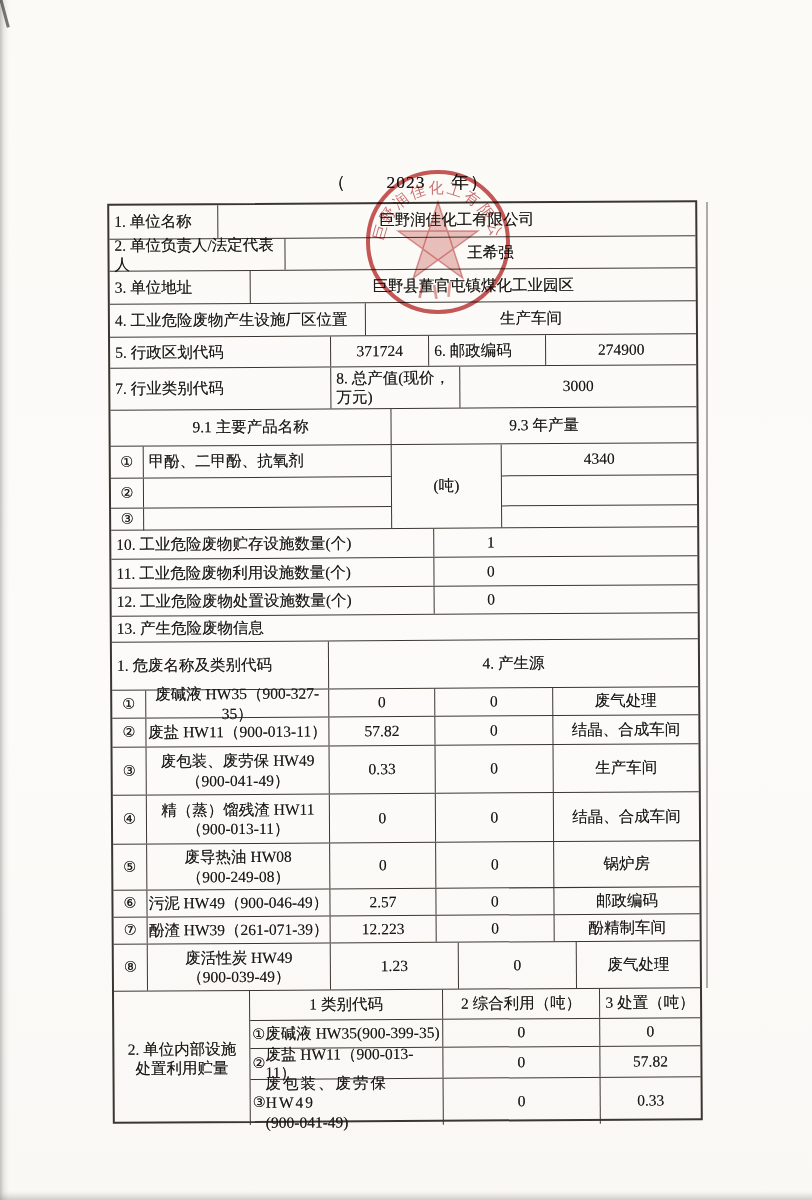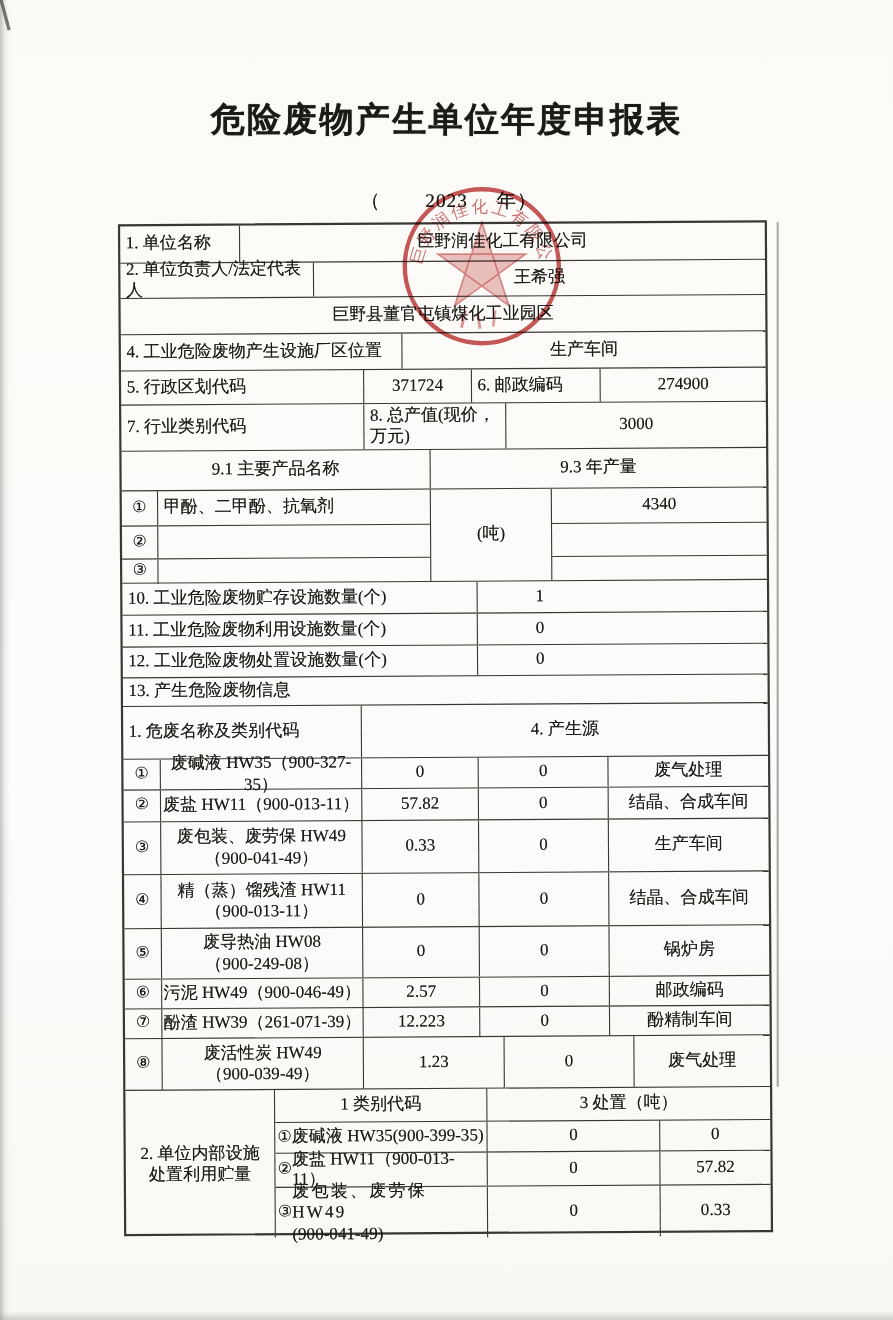--- a/index.html
+++ b/index.html
@@ -45,41 +45,41 @@
   .spread{letter-spacing:2px;}
 </style>
 </head>
 <body>
 
 <div class="paper">
   <div class="edge-left"></div>
   <div class="corner-mark"></div>
   <div class="right-line"></div>
 
-  <div class="title">危险废物产生单位年度申报表</div>
 
   <div class="subtitle">
     <span>（</span>
     <span class="gap1"></span>
     <span>2023</span>
     <span class="gap2"></span>
     <span>年）</span>
   </div>
 
   <div class="tbl">
 
     <div class="row" style="height:33px">
       <div class="c lab" style="width:108px">1. 单位名称</div>
       <div class="c ctr fx">巨野润佳化工有限公司</div>
     </div>
     <div class="row" style="height:32px">
       <div class="c lab" style="width:175px">2. 单位负责人/法定代表人</div>
       <div class="c ctr fx">王希强</div>
     </div>
     <div class="row" style="height:33px">
+      <div class="c lab" style="width:140px">3. 单位地址</div>
       <div class="c ctr fx">巨野县董官屯镇煤化工业园区</div>
     </div>
     <div class="row" style="height:33px">
       <div class="c lab" style="width:255px">4. 工业危险废物产生设施厂区位置</div>
       <div class="c ctr fx">生产车间</div>
     </div>
 
     <div class="row" style="height:31px">
       <div class="c lab" style="width:220px">5. 行政区划代码</div>
       <div class="c ctr" style="width:98px">371724</div>
@@ -233,20 +233,21 @@
     </div>
 
     <div class="row" style="height:135px">
       <div class="c ctr wrap2" style="width:135px">
         <span>2. 单位内部设施</span>
         <span>处置利用贮量</span>
       </div>
       <div class="c subrows fx" style="display:block">
         <div class="srow" style="height:29px">
           <div class="c ctr" style="width:192px;height:100%">1 类别代码</div>
+          <div class="c ctr" style="width:157px;height:100%">2 综合利用（吨）</div>
           <div class="c ctr fx" style="height:100%">3 处置（吨）</div>
         </div>
         <div class="srow" style="height:28px">
           <div class="c lab" style="width:192px;height:100%;padding-left:2px">
             <span class="no">①</span>
             <span>废碱液 HW35(900-399-35)</span>
           </div>
           <div class="c ctr" style="width:157px;height:100%">0</div>
           <div class="c ctr fx" style="height:100%">0</div>
         </div>

